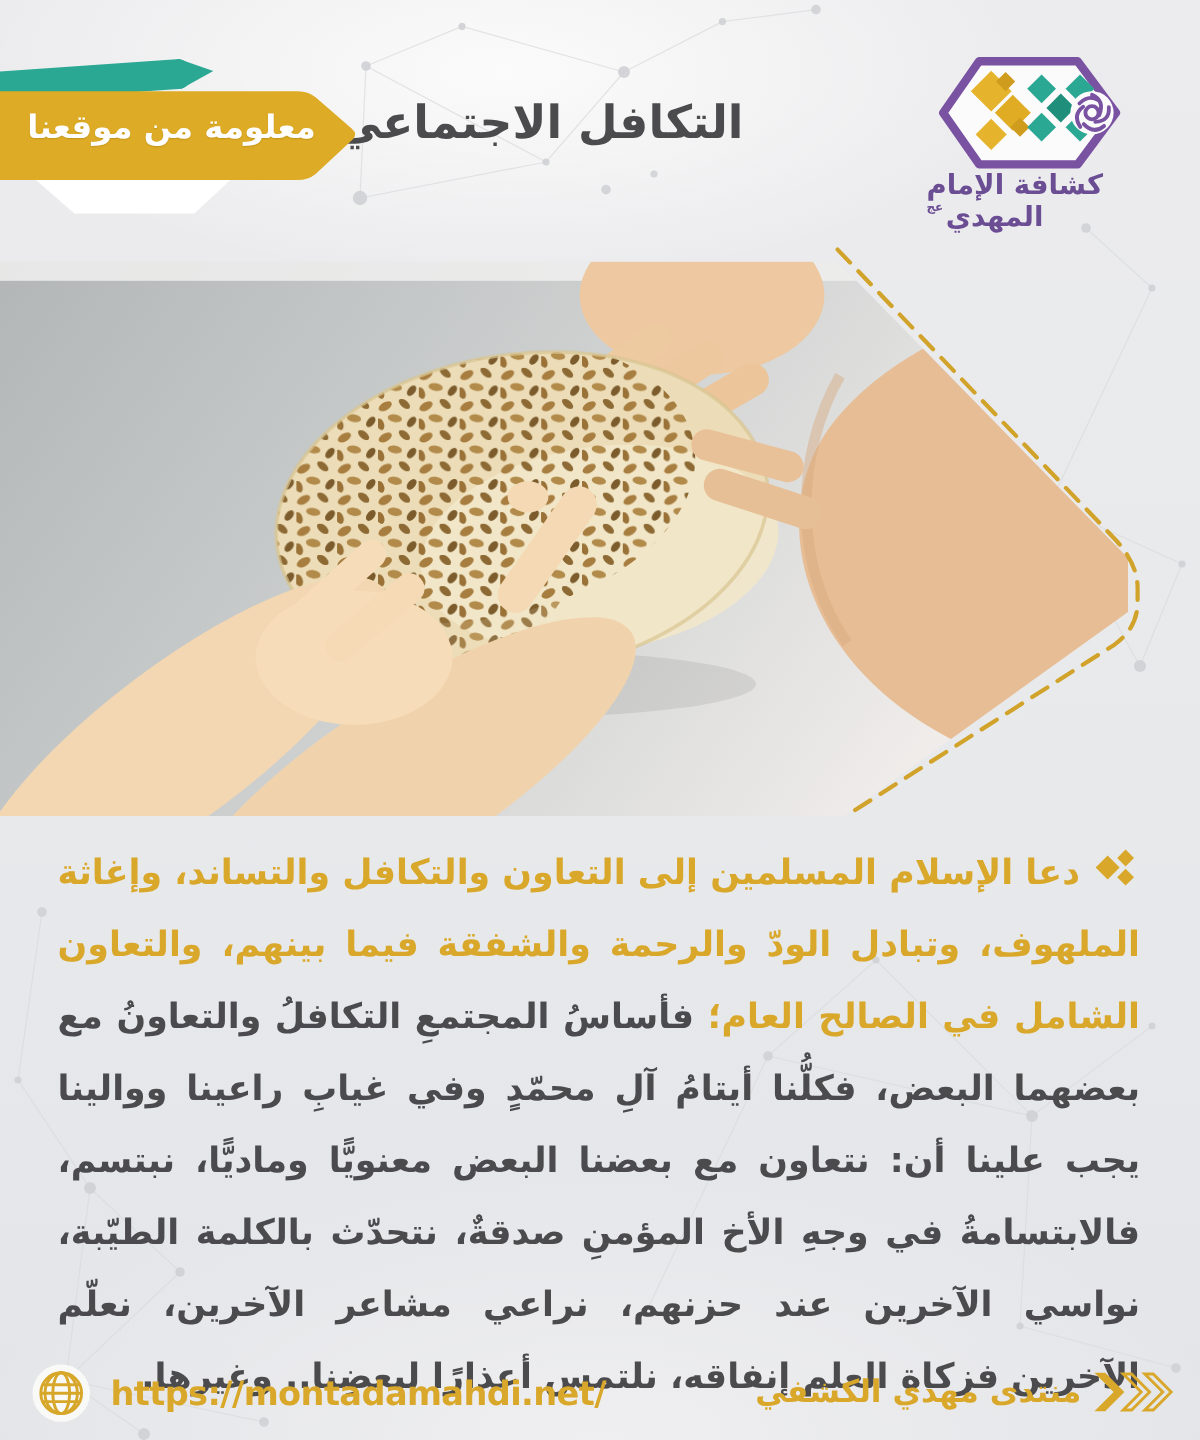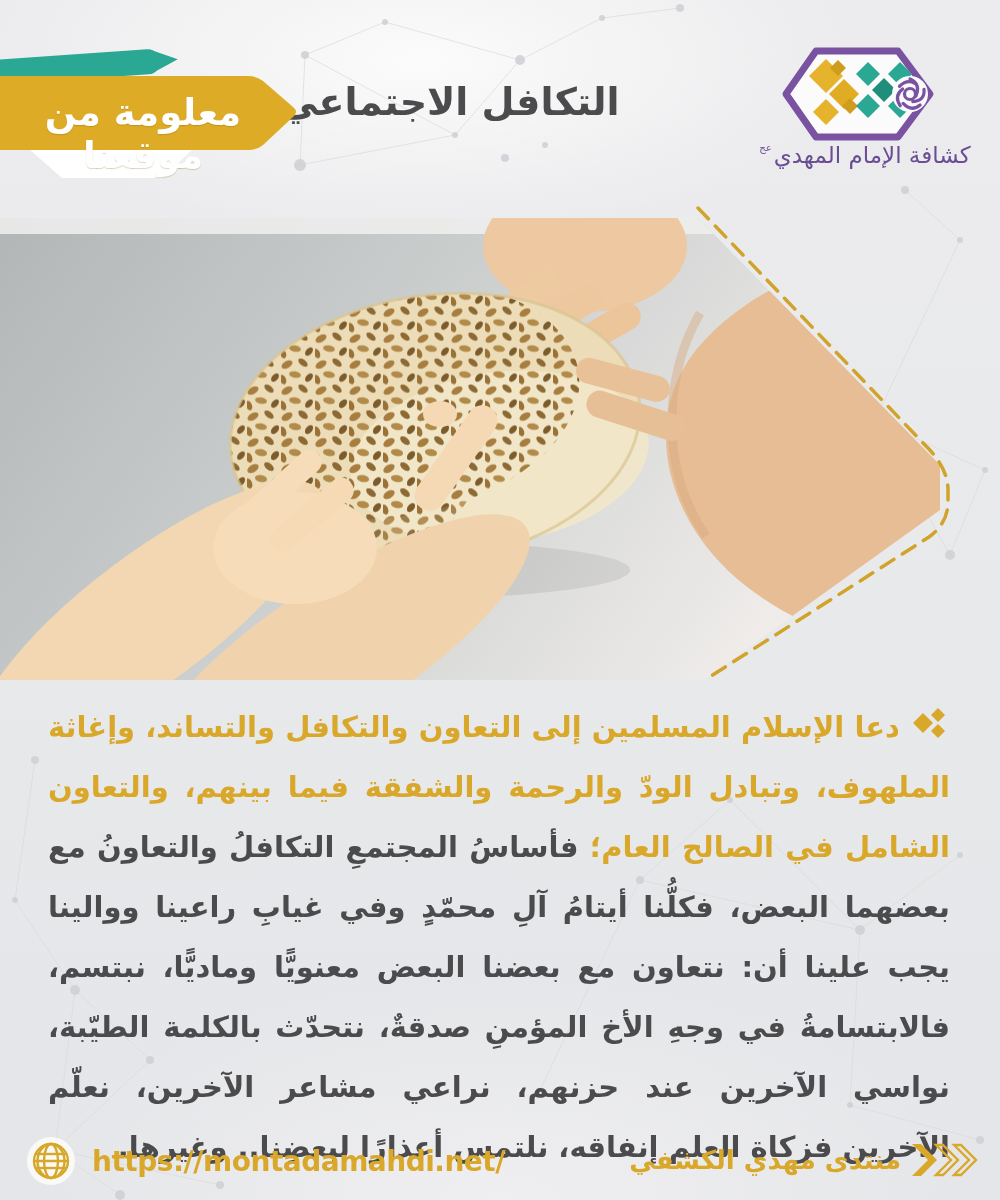--- a/index.html
+++ b/index.html
@@ -12,32 +12,32 @@
       radial-gradient(ellipse 700px 300px at 50% 100%, #efeff1 0%, rgba(239,239,241,0) 75%),
       linear-gradient(180deg,#ececee 0%, #e8e9eb 55%, #e4e5e8 100%);
   }
   svg { display:block; }
   .bg-net { position:absolute; inset:0; z-index:0; }
 
   
   .badge-wrap { position:absolute; left:0; top:38px; width:310px; height:150px; z-index:3; }
   .badge-label {
     position:absolute; left:0; top:53px; width:286px; text-align:center;
-    color:#ffffff; font-size:37px; font-weight:bold; direction:rtl; z-index:4;
+    color:#ffffff; font-size:27px; font-weight:bold; direction:rtl; z-index:4;
     text-shadow:0 1px 1px rgba(120,90,0,.25);
   }
   .page-title {
     position:absolute; left:280px; top:80px; width:440px; text-align:left;
     font-size:38px; font-weight:bold; color:#4b4b4d; direction:rtl; z-index:2;
     letter-spacing:-1px;
   }
   .logo-wrap { position:absolute; left:778px; top:46px; width:170px; z-index:2; }
   .org-name {
-    position:absolute; left:752px; top:142px; width:226px; text-align:center;
-    color:#6b4d94; font-size:23px; font-weight:normal; direction:rtl; z-index:2;
+    position:absolute; left:772px; top:142px; width:226px; text-align:left;
+    color:#6b4d94; font-size:23px; font-weight:bold; direction:rtl; z-index:2;
   }
   .org-honorific { font-size:10px; vertical-align:top; display:inline-block; margin-right:2px; }
 
   
   .photo {
     position:absolute; left:0; top:218px; width:940px; height:465px; z-index:1;
     clip-path:polygon(0 0, 698px 0, 940px 247px, 940px 292px, 703px 462px, 0 462px);
   }
   .dash-line { position:absolute; left:600px; top:190px; z-index:1; }
 

